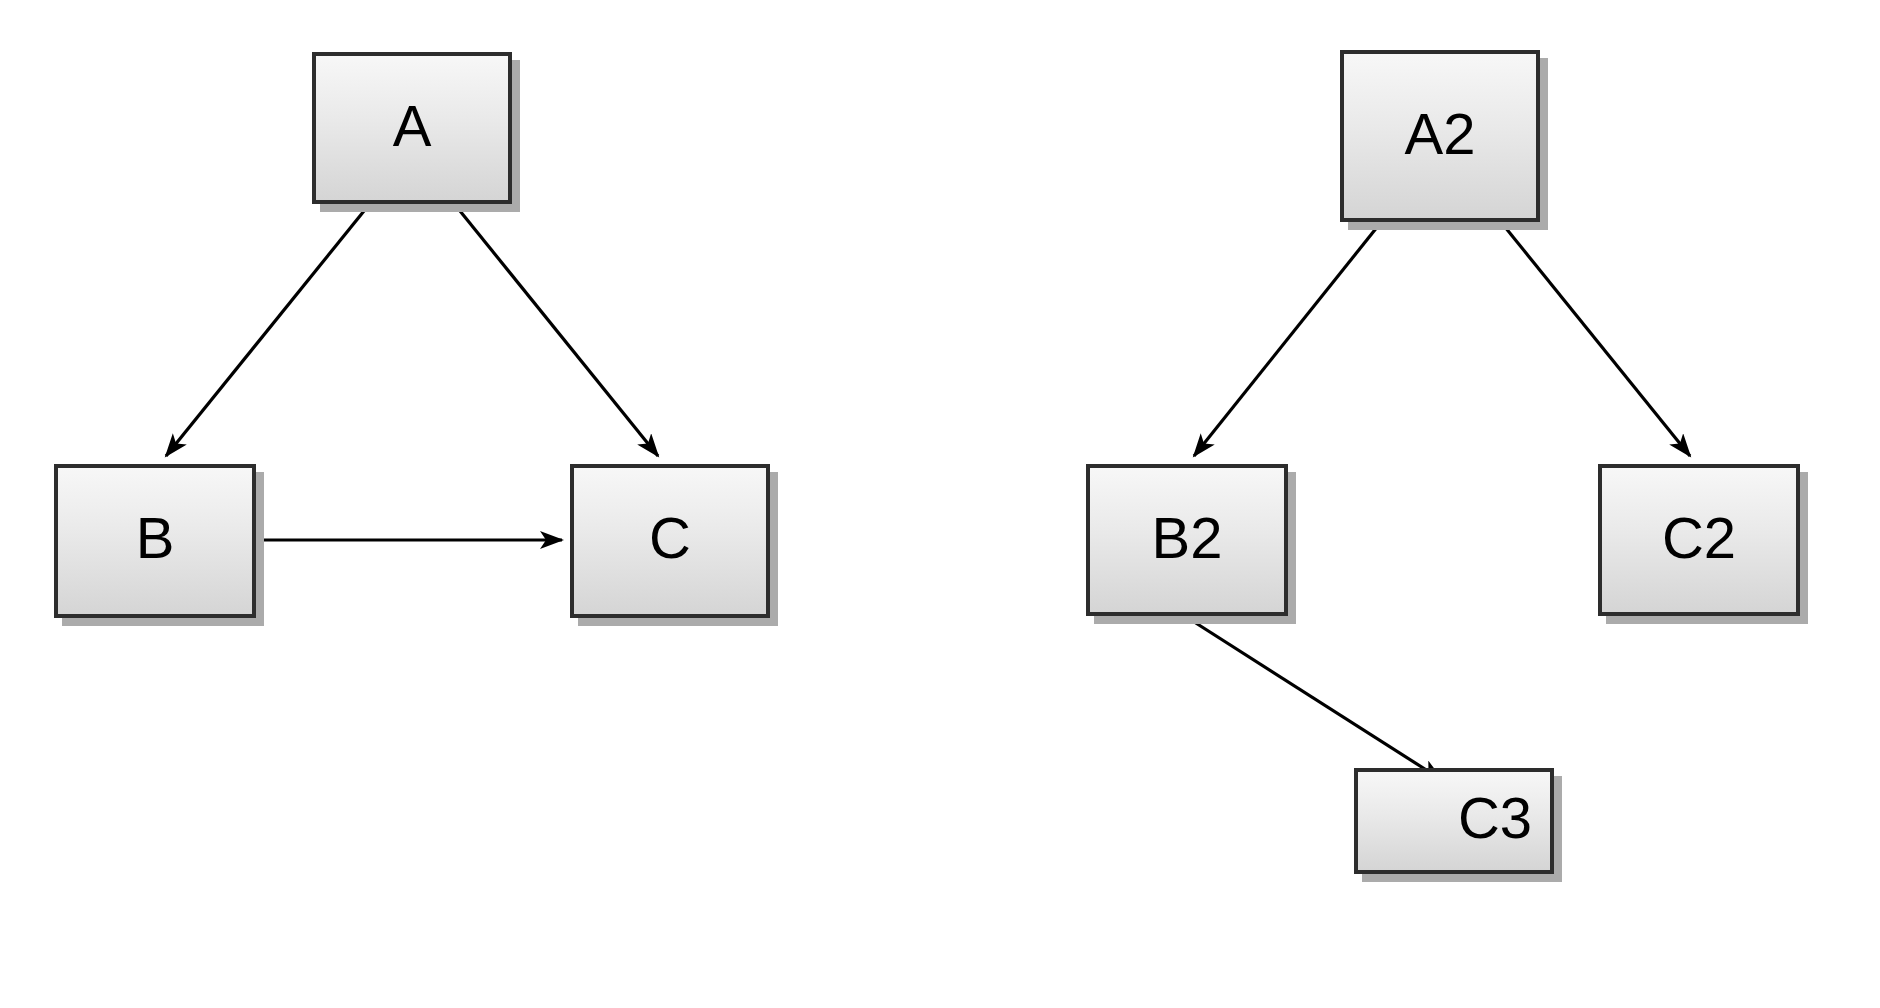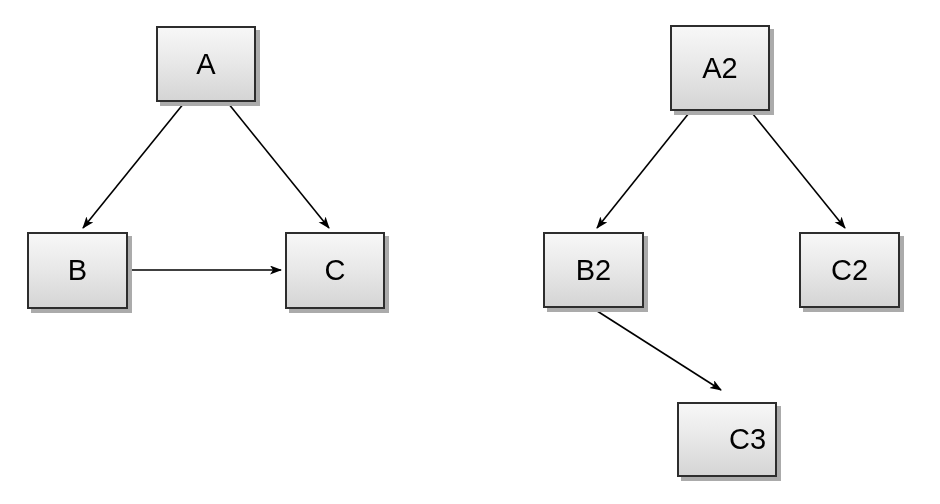--- a/index.html
+++ b/index.html
@@ -82,17 +82,17 @@
   </div>
 
   <div class="node" style="left: 543px; top: 232px; width: 101px; height: 76px;">
     <span class="node-label">B2</span>
   </div>
 
   <div class="node" style="left: 799px; top: 232px; width: 101px; height: 76px; text-align: right;">
     <span class="node-label">C2</span>
   </div>
 
-  <div class="node" style="left: 677px; top: 402px; width: 100px; height: 75px; padding-left: 41px;">
+  <div class="node" style="left: 677px; top: 384px; width: 100px; height: 53px; padding-left: 41px;">
     <span class="node-label">C3</span>
   </div>
 </div>
 </div>
 
 </body></html>

